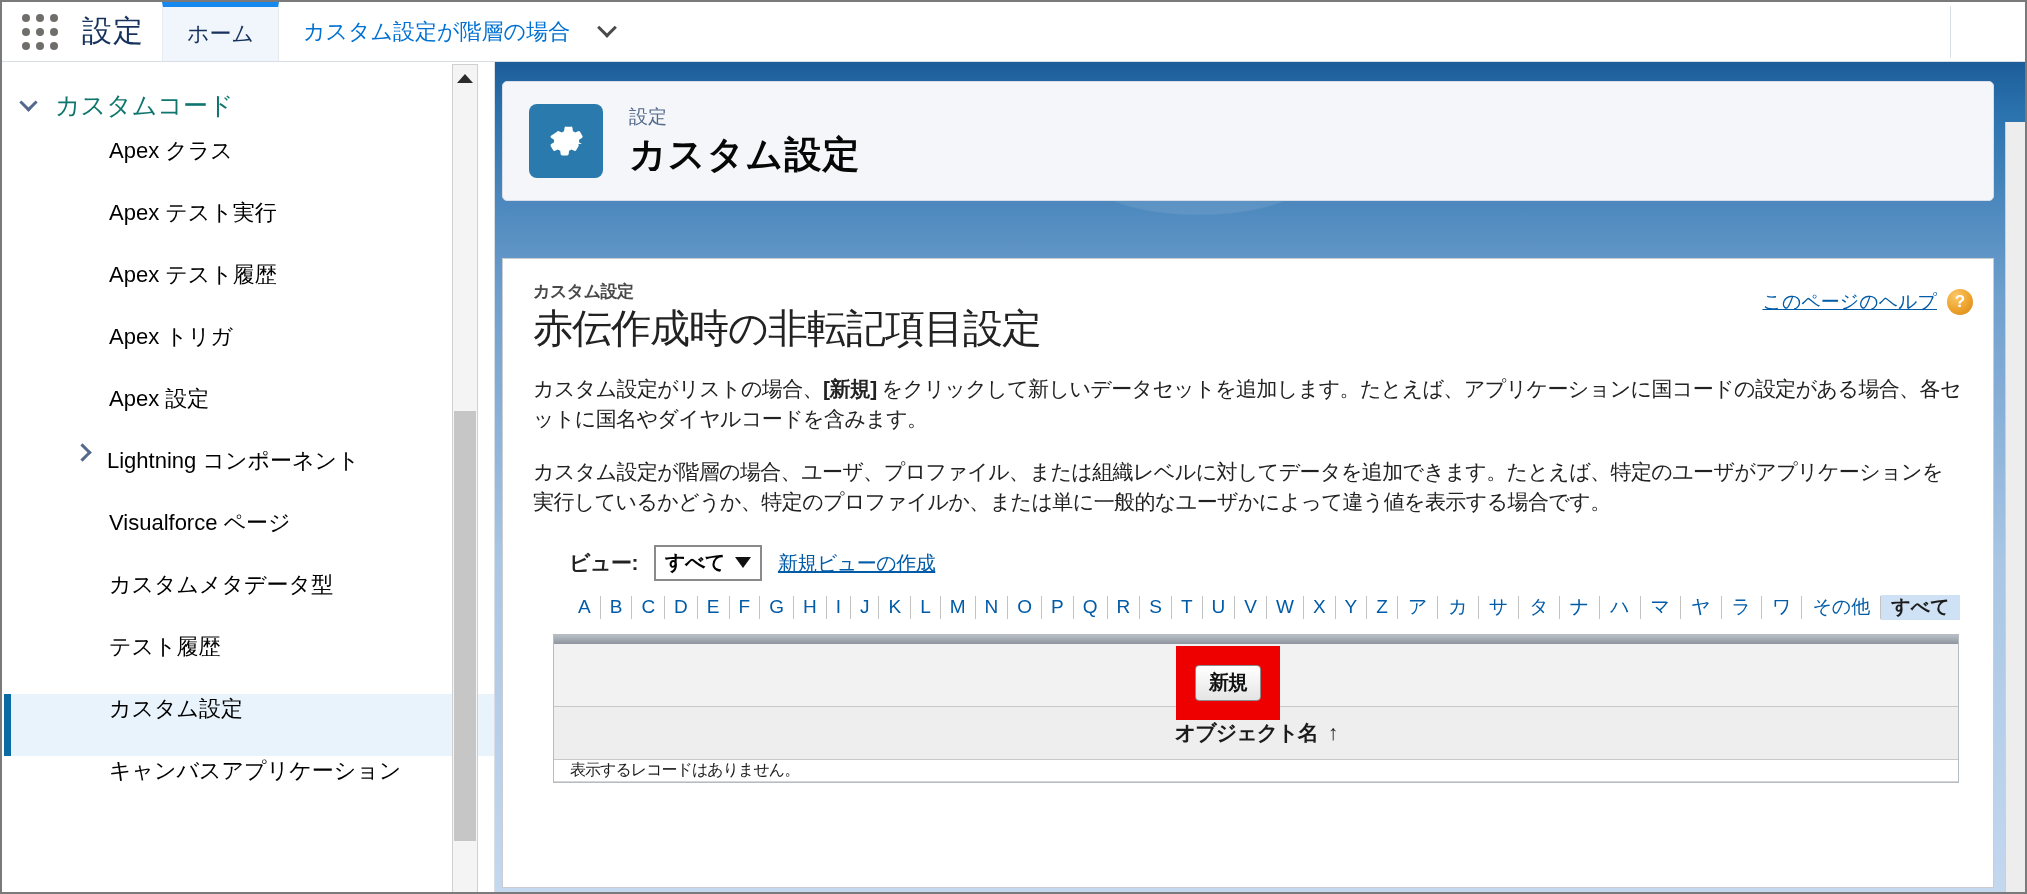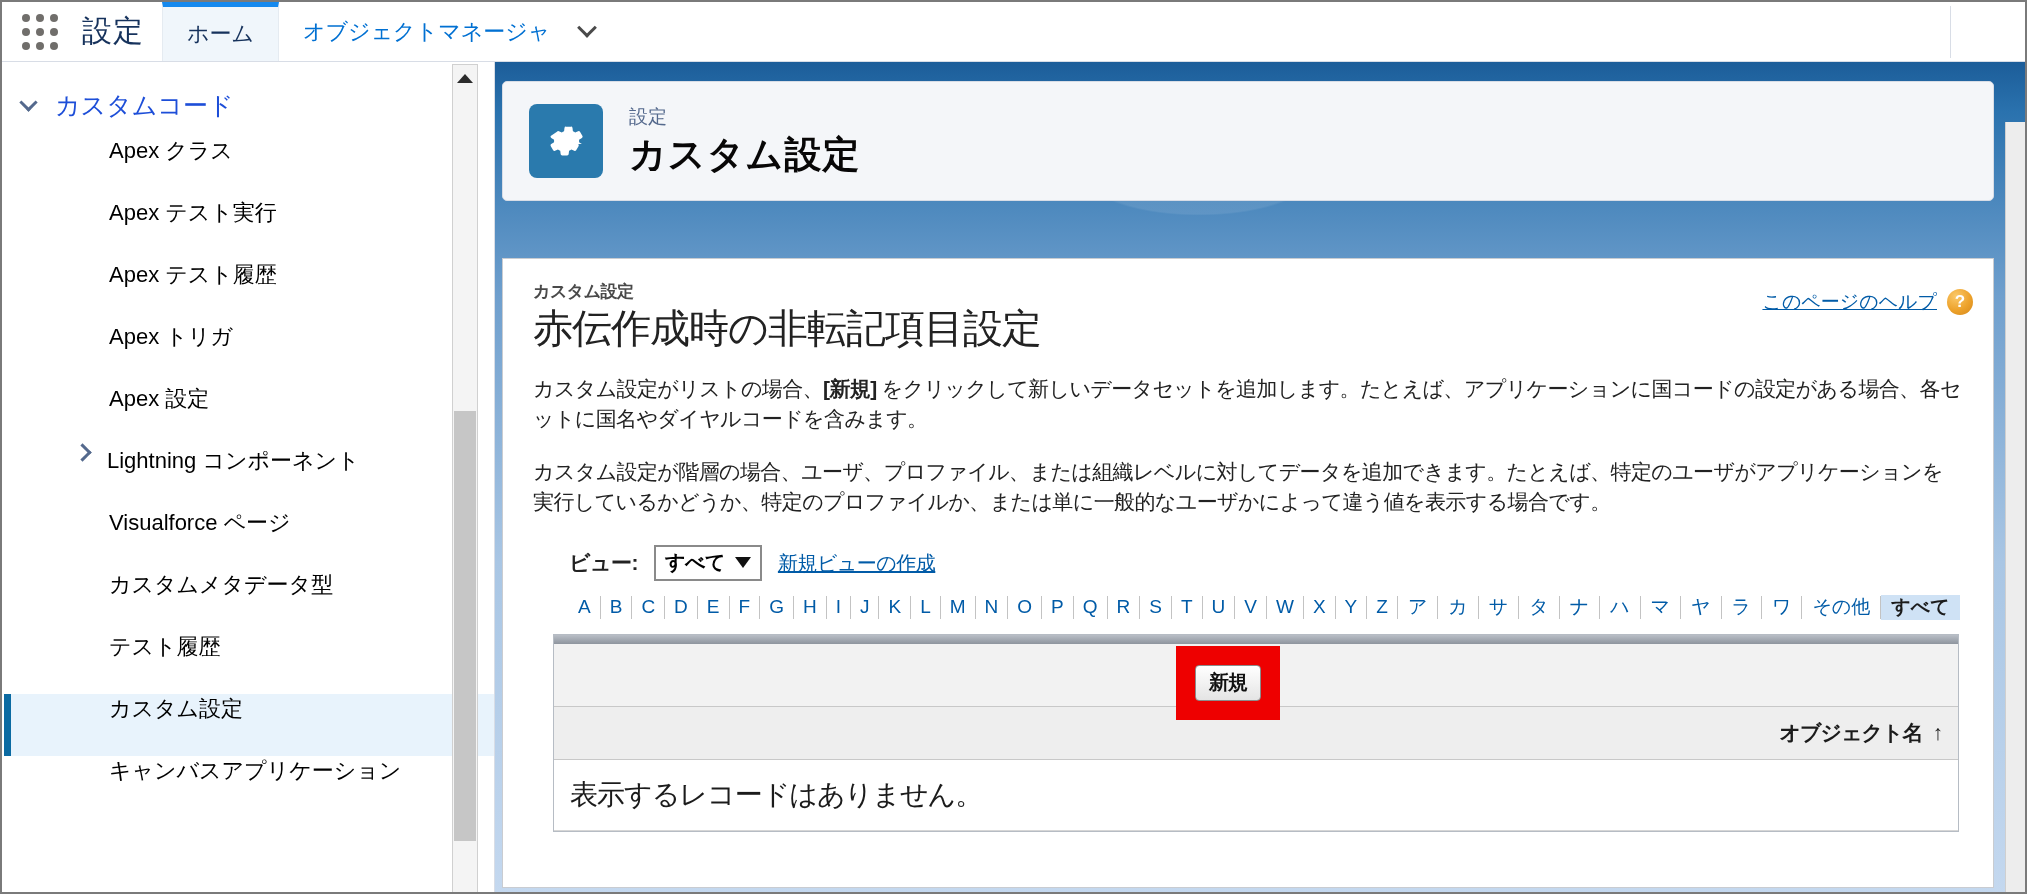--- a/index.html
+++ b/index.html
@@ -118,21 +118,21 @@
     border-right: 1px solid #d8dde6;
     overflow: hidden;
   }
   .nav-list { padding-top: 12px; }
   .nav-section {
     display: flex;
     align-items: center;
     height: 62px;
     padding-left: 18px;
     font-size: 25px;
-    color: #1d4ed8;
+    color: #0f766e;
     cursor: pointer;
     white-space: nowrap;
   }
   .caret-down {
     display: inline-block;
     width: 13px; height: 13px;
     border-right: 3px solid #54698d;
     border-bottom: 3px solid #54698d;
     transform: rotate(45deg);
     margin-right: 20px;
@@ -426,33 +426,33 @@
   }
   .list-table {
     width: 100%;
     border-collapse: collapse;
     background: #ffffff;
   }
   .list-table th {
     background: #eeeeee;
     border-top: 1px solid #c8c8c8;
     border-bottom: 1px solid #c8c8c8;
-    text-align: right;
+    text-align: center;
     padding: 12px 16px;
     font-size: 21px;
     font-weight: bold;
     color: #1b1b1b;
     letter-spacing: -1px;
     white-space: nowrap;
   }
   .sort-arrow { margin-left: 10px; font-weight: normal; }
   .list-table td {
     background: #ffffff;
-    padding: 16px 16px;
-    font-size: 28px;
+    padding: 0 16px;
+    font-size: 16px;
     color: #1b1b1b;
     letter-spacing: -1px;
     border-bottom: 1px solid #d6d6d6;
     white-space: nowrap;
   }
 
   
   .page-sb-track {
     position: absolute;
     right: 2px; top: 60px;
@@ -477,21 +477,21 @@
           <i></i>
           <i></i>
           <i></i>
           <i></i>
           <i></i>
       </span>
     </div>
     <div class="app-name">設定</div>
     <div class="nav-tabs">
       <div class="nav-tab active">ホーム</div>
-      <div class="nav-tab">オブジェクトマネージャ</div>
+      <div class="nav-tab">カスタム設定が階層の場合</div>
       <div class="nav-tab-chevron">
         <span class="chev"></span>
       </div>
     </div>
     <div class="header-right-divider"></div>
   </div>
 
   <div class="body-region">
 
     <div class="sidebar">

